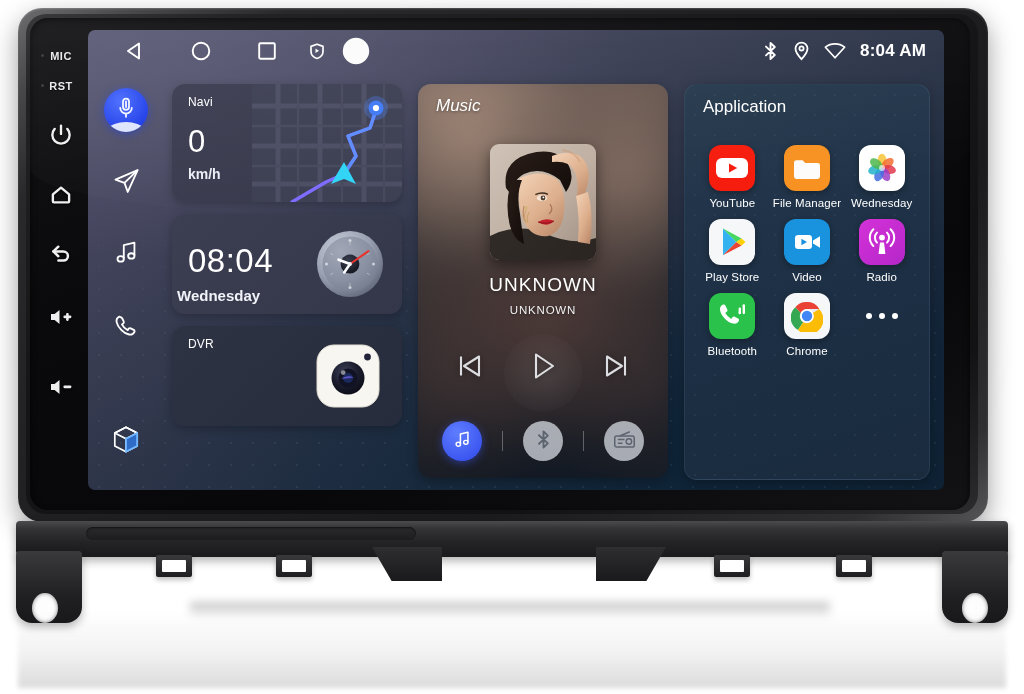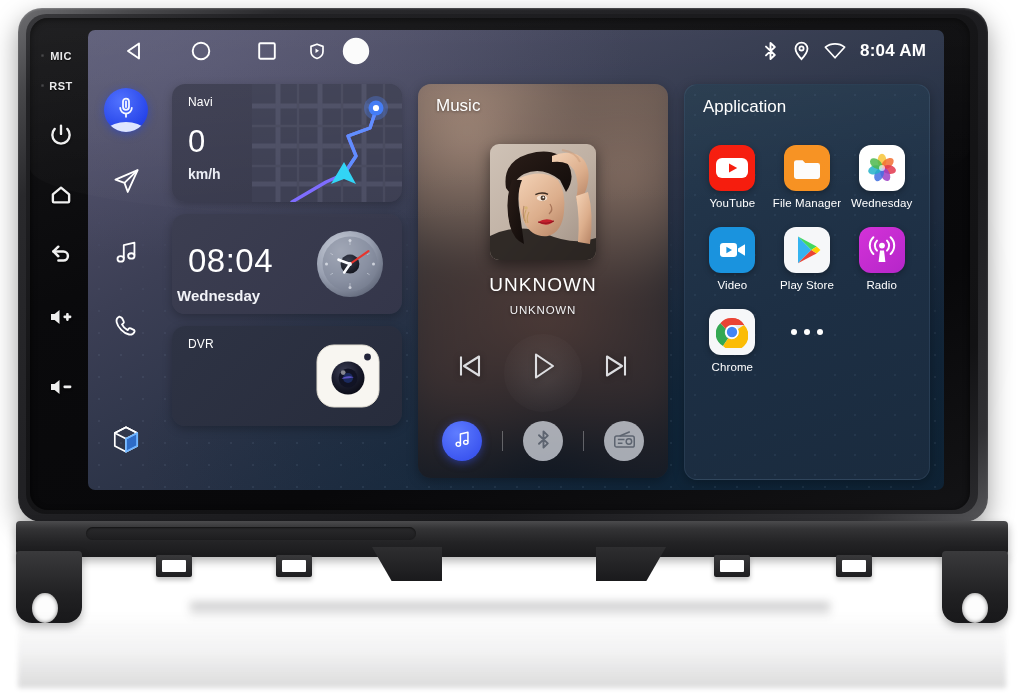--- a/index.html
+++ b/index.html
@@ -82,21 +82,21 @@
   .music-bg{position:absolute;inset:-20px;
     background:
       radial-gradient(60% 45% at 24% 16%, rgba(196,162,140,.95), rgba(196,162,140,0) 70%),
       radial-gradient(55% 38% at 78% 26%, rgba(171,139,120,.92), rgba(171,139,120,0) 72%),
       radial-gradient(70% 42% at 52% 60%, rgba(120,84,72,.85), rgba(120,84,72,0) 74%),
       radial-gradient(60% 40% at 16% 72%, rgba(96,72,66,.8), rgba(96,72,66,0) 72%),
       radial-gradient(58% 40% at 88% 74%, rgba(78,62,60,.8), rgba(78,62,60,0) 72%),
       linear-gradient(165deg,#8d7466 0%,#6d5a50 24%,#4a3f3c 48%,#2c2c30 70%,#1b222c 88%,#172331 100%);
     filter:blur(14px);}
   .music-veil{position:absolute;inset:0;background:linear-gradient(180deg,rgba(18,22,32,.18),rgba(12,18,28,.34) 55%,rgba(10,16,26,.5));}
-  .music-title{position:absolute;left:18px;top:12px;color:#fff;font-size:17px;font-weight:400;z-index:3;text-shadow:0 1px 3px rgba(0,0,0,.4);}
+  .music-title{position:absolute;left:18px;top:12px;color:#fff;font-size:17px;font-weight:400;z-index:3;text-shadow:0 1px 3px rgba(0,0,0,.4);font-style:italic;}
   .albumart{position:absolute;left:50%;top:60px;transform:translateX(-50%);width:106px;height:116px;border-radius:9px;overflow:hidden;
     box-shadow:0 5px 14px rgba(0,0,0,.45);z-index:3;}
   .track-name{position:absolute;left:0;right:0;top:190px;text-align:center;color:#fff;font-size:19px;font-weight:400;letter-spacing:1px;z-index:3;
      text-shadow:0 1px 4px rgba(0,0,0,.45);}
   .track-artist{position:absolute;left:0;right:0;top:220px;text-align:center;color:#f0f0f2;font-size:11.5px;font-weight:400;letter-spacing:.8px;z-index:3;
      text-shadow:0 1px 3px rgba(0,0,0,.45);}
   .transport{position:absolute;left:0;right:0;top:250px;height:64px;display:flex;align-items:center;justify-content:space-around;padding:0 16px;z-index:3;}
   .tbtn{width:48px;height:48px;display:flex;align-items:center;justify-content:center;}
   .tbtn svg{display:block;filter:drop-shadow(0 1px 3px rgba(0,0,0,.4));}
   .play-halo{position:absolute;left:50%;top:250px;transform:translateX(-50%);width:78px;height:78px;border-radius:50%;
@@ -107,21 +107,21 @@
   .src-off{background:rgba(222,226,234,.72);}
   .src-div{width:1px;height:20px;background:rgba(255,255,255,.3);}
 
   
   .col-right{position:absolute;left:512px;top:0;width:244px;height:394px;border-radius:13px;overflow:hidden;
     background:linear-gradient(160deg,#273a4d 0%,#22354a 22%,#1d2f44 55%,#1a2b3e 100%);
     border:1px solid rgba(120,160,200,.13);box-shadow:0 3px 12px rgba(0,0,0,.3);}
   .app-dots{position:absolute;inset:0;opacity:.35;
     background-image:radial-gradient(rgba(140,175,215,.22) 1px, rgba(0,0,0,0) 1.1px);background-size:20px 20px;}
   .app-title{position:absolute;left:18px;top:12px;color:#fff;font-size:17px;font-weight:400;}
-  .app-grid{position:absolute;left:10px;right:10px;top:52px;display:grid;grid-template-columns:repeat(3,1fr);row-gap:10px;}
+  .app-grid{position:absolute;left:10px;right:10px;top:52px;display:grid;grid-template-columns:repeat(3,1fr);row-gap:2px;}
   .app-cell{display:flex;flex-direction:column;align-items:center;gap:6px;padding-top:8px;}
   .app-ic{width:46px;height:46px;border-radius:12px;display:flex;align-items:center;justify-content:center;overflow:hidden;
      box-shadow:0 2px 6px rgba(0,0,0,.3);}
   .app-lbl{color:#fff;font-size:11.5px;font-weight:400;letter-spacing:.1px;white-space:nowrap;}
   .more-dots{width:46px;height:46px;display:flex;align-items:center;justify-content:center;gap:7px;}
   .more-dots i{width:6px;height:6px;border-radius:50%;background:#fff;display:block;}
 
   
   .bracket{position:absolute;left:6px;top:521px;width:1012px;height:80px;}
   .br-main{position:absolute;left:10px;top:0;width:992px;height:36px;border-radius:4px 4px 6px 6px;
@@ -564,56 +564,69 @@
                   <ellipse cx="0" cy="-7.2" rx="4.4" ry="7" fill="#21b1c9" opacity=".85" transform="rotate(255)"></ellipse>
                   <ellipse cx="0" cy="-7.2" rx="4.4" ry="7" fill="#4cb84c" opacity=".85" transform="rotate(306)"></ellipse>
                   <circle cx="0" cy="0" r="3" fill="#ffffff" opacity=".65"></circle>
                 </g>
               </svg>
             </div>
             <div class="app-lbl">Wednesday</div>
           </div>
 
           <div class="app-cell">
-            <div class="app-ic" style="background:#1a93de;">
-              <svg width="32" height="24" viewBox="0 0 32 24">
-                <rect x="4" y="5" width="17" height="14" rx="3.2" fill="#ffffff"></rect>
-                <path d="M22 10.4 29 6.2v11.6L22 13.6z" fill="#ffffff"></path>
-                <path d="M10.4 8.8 16 12l-5.6 3.2z" fill="#1a93de"></path>
-              </svg>
-            </div>
-            <div class="app-lbl">Video</div>
-          </div>
-
-          <div class="app-cell">
             <div class="app-ic" style="background:#f6f7f9;">
               <svg width="30" height="32" viewBox="0 0 30 32">
                 <path d="M6 2.6 19.4 15.9 6 29.2z" fill="#35b3f0"></path>
                 <path d="M6 2.6 24.6 12.4l-5.2 3.5z" fill="#44d860"></path>
                 <path d="M6 29.2 19.4 15.9l5.2 3.5z" fill="#ea4435"></path>
                 <path d="M24.6 12.4 28.4 15.9l-3.8 3.5-5.2-3.5z" fill="#ffd000"></path>
               </svg>
             </div>
             <div class="app-lbl">Play Store</div>
+          </div>
+
+          <div class="app-cell">
+            <div class="app-ic" style="background:#1a93de;">
+              <svg width="32" height="24" viewBox="0 0 32 24">
+                <rect x="4" y="5" width="17" height="14" rx="3.2" fill="#ffffff"></rect>
+                <path d="M22 10.4 29 6.2v11.6L22 13.6z" fill="#ffffff"></path>
+                <path d="M10.4 8.8 16 12l-5.6 3.2z" fill="#1a93de"></path>
+              </svg>
+            </div>
+            <div class="app-lbl">Video</div>
           </div>
 
           <div class="app-cell">
             <div class="app-ic" style="background:linear-gradient(140deg,#d432d8,#b526c9);">
               <svg width="32" height="32" viewBox="0 0 32 32" fill="none" stroke="#ffffff" stroke-width="2" stroke-linecap="round">
                 <circle cx="16" cy="11.6" r="2.9" fill="#fff" stroke="none"></circle>
                 <path d="M11 6.6a7 7 0 0 0 0 10"></path>
                 <path d="M21 6.6a7 7 0 0 1 0 10"></path>
                 <path d="M7.4 3.2a11.6 11.6 0 0 0 0 16.8"></path>
                 <path d="M24.6 3.2a11.6 11.6 0 0 1 0 16.8"></path>
                 <path d="M14 16.4 12.6 28h6.8L18 16.4z" fill="#fff" stroke="none"></path>
               </svg>
             </div>
             <div class="app-lbl">Radio</div>
           </div>
 
+          <div class="app-cell">
+            <div class="app-ic" style="background:#2ac24a;">
+              <svg width="32" height="30" viewBox="0 0 32 30">
+                <path d="M7 3.6c-2.2 1-3.4 3.1-2.9 5.8 1 5.5 7.5 12.1 13 13.2 2.7.5 4.8-.7 5.8-2.9.4-.9.1-1.8-.8-2.2l-3.4-1.7c-.8-.4-1.8-.2-2.3.5l-1.2 1.6a18.8 18.8 0 0 1-6-6l1.6-1.2c.7-.5.9-1.5.5-2.3L9.6 4.9c-.4-.9-1.3-1.2-2.6-1.3z" fill="#ffffff"></path>
+                <g fill="#ffffff">
+                  <rect x="22.6" y="10.6" width="2.4" height="2.6" rx="1.1"></rect>
+                  <rect x="22.6" y="6.6" width="2.4" height="6.6" rx="1.1"></rect>
+                  <rect x="26.6" y="3.2" width="2.4" height="10" rx="1.1"></rect>
+                </g>
+              </svg>
+            </div>
+            <div class="app-lbl">Bluetooth</div>
+          </div>
 
           <div class="app-cell">
             <div class="app-ic" style="background:#f6f7f9;">
               <svg width="32" height="32" viewBox="0 0 32 32">
                 <circle cx="16" cy="16" r="14" fill="#e8eaed"></circle>
                 <path d="M16 2a14 14 0 0 1 12.1 7H16a7 7 0 0 0-6.3 4L4.3 7.3A14 14 0 0 1 16 2z" fill="#ea4335"></path>
                 <path d="M4.3 7.3 9.7 13a7 7 0 0 0 2.5 9.3L7 30A14 14 0 0 1 4.3 7.3z" fill="#34a853"></path>
                 <path d="M28.1 9a14 14 0 0 1-21.1 21l5.2-7.7a7 7 0 0 0 9.7-9.2z" fill="#fbbc05"></path>
                 <path d="M16 2a14 14 0 0 1 12.1 7H16z" fill="#ea4335"></path>
                 <circle cx="16" cy="16" r="6.7" fill="#ffffff"></circle>

